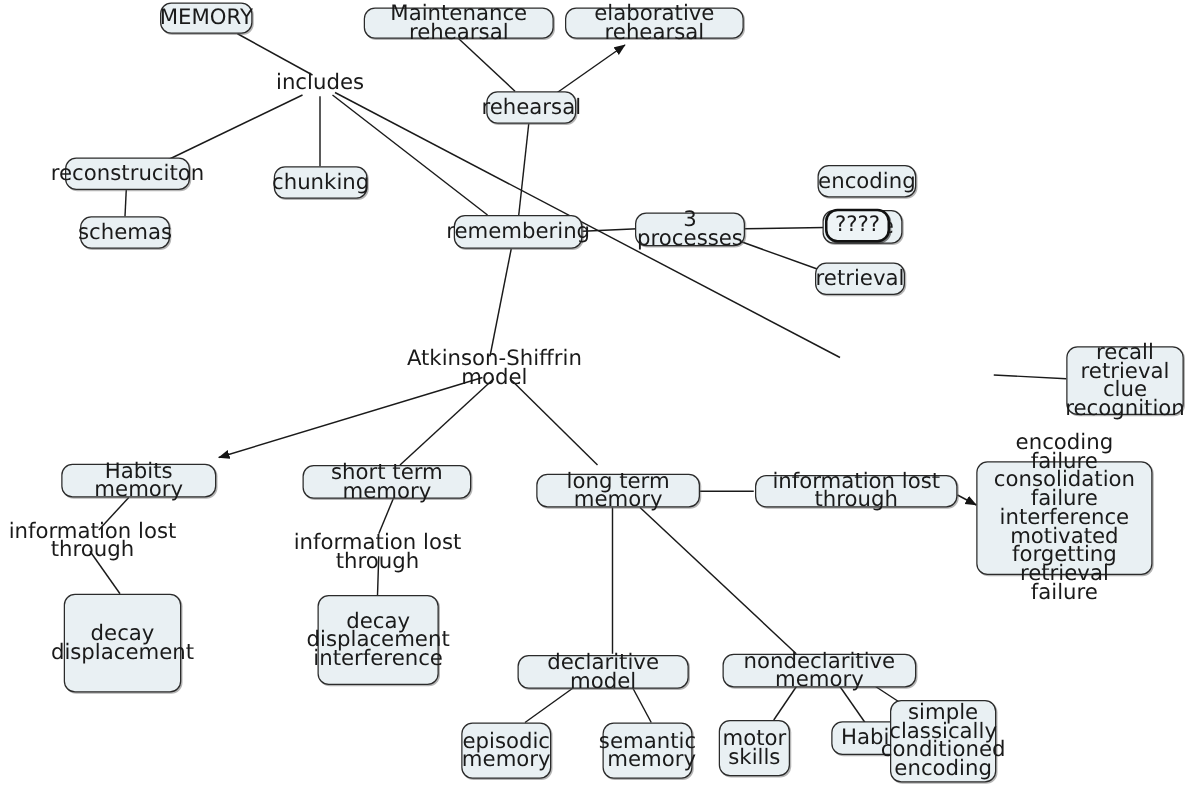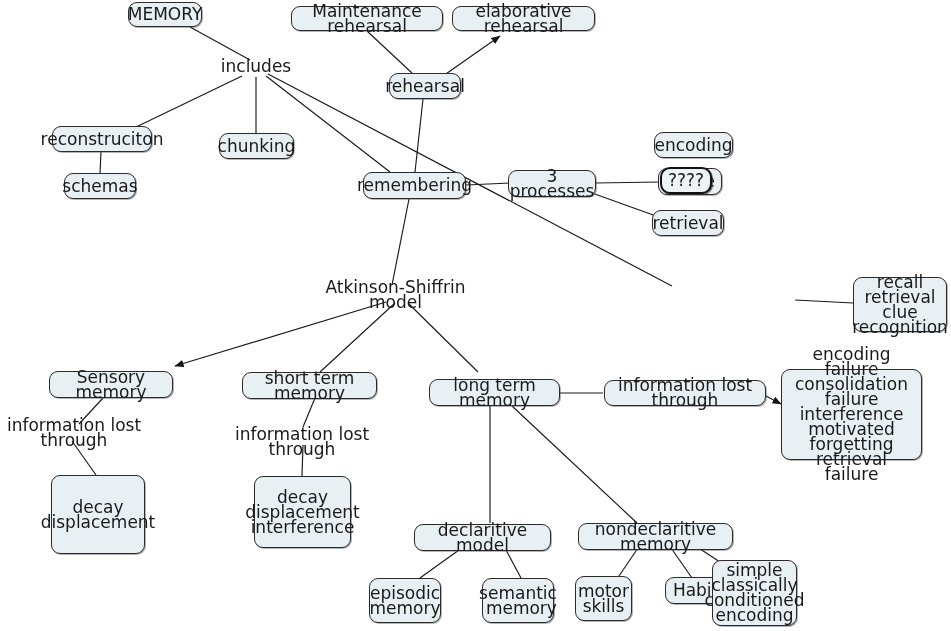--- a/index.html
+++ b/index.html
@@ -173,21 +173,21 @@
 
   <div class="node" style="left:652px; top:210px; width:72px; height:26px;">retrieval</div>
 
 
   <div class="node tall" style="left:853px; top:277px; width:94px; height:55px;">recall
 retrieval clue
 recognition</div>
 
   <div class="label" style="left:318px; top:286px; width:155px; height:18px;">Atkinson-Shiffrin model</div>
 
-  <div class="node" style="left:49px; top:371px; width:124px; height:27px;">Sensory memory</div>
+  <div class="node" style="left:49px; top:371px; width:124px; height:27px;">Habits memory</div>
 
   <div class="node" style="left:429px; top:379px; width:131px; height:27px;">long term memory</div>
 
   <div class="node" style="left:242px; top:372px; width:135px; height:27px;">short term memory</div>
 
   <div class="label" style="left:-2px; top:424px; width:152px; height:18px;">information lost through</div>
 
   <div class="label" style="left:226px; top:433px; width:152px; height:18px;">information lost through</div>
 
   <div class="node" style="left:604px; top:380px; width:162px; height:26px;">information lost through</div>

